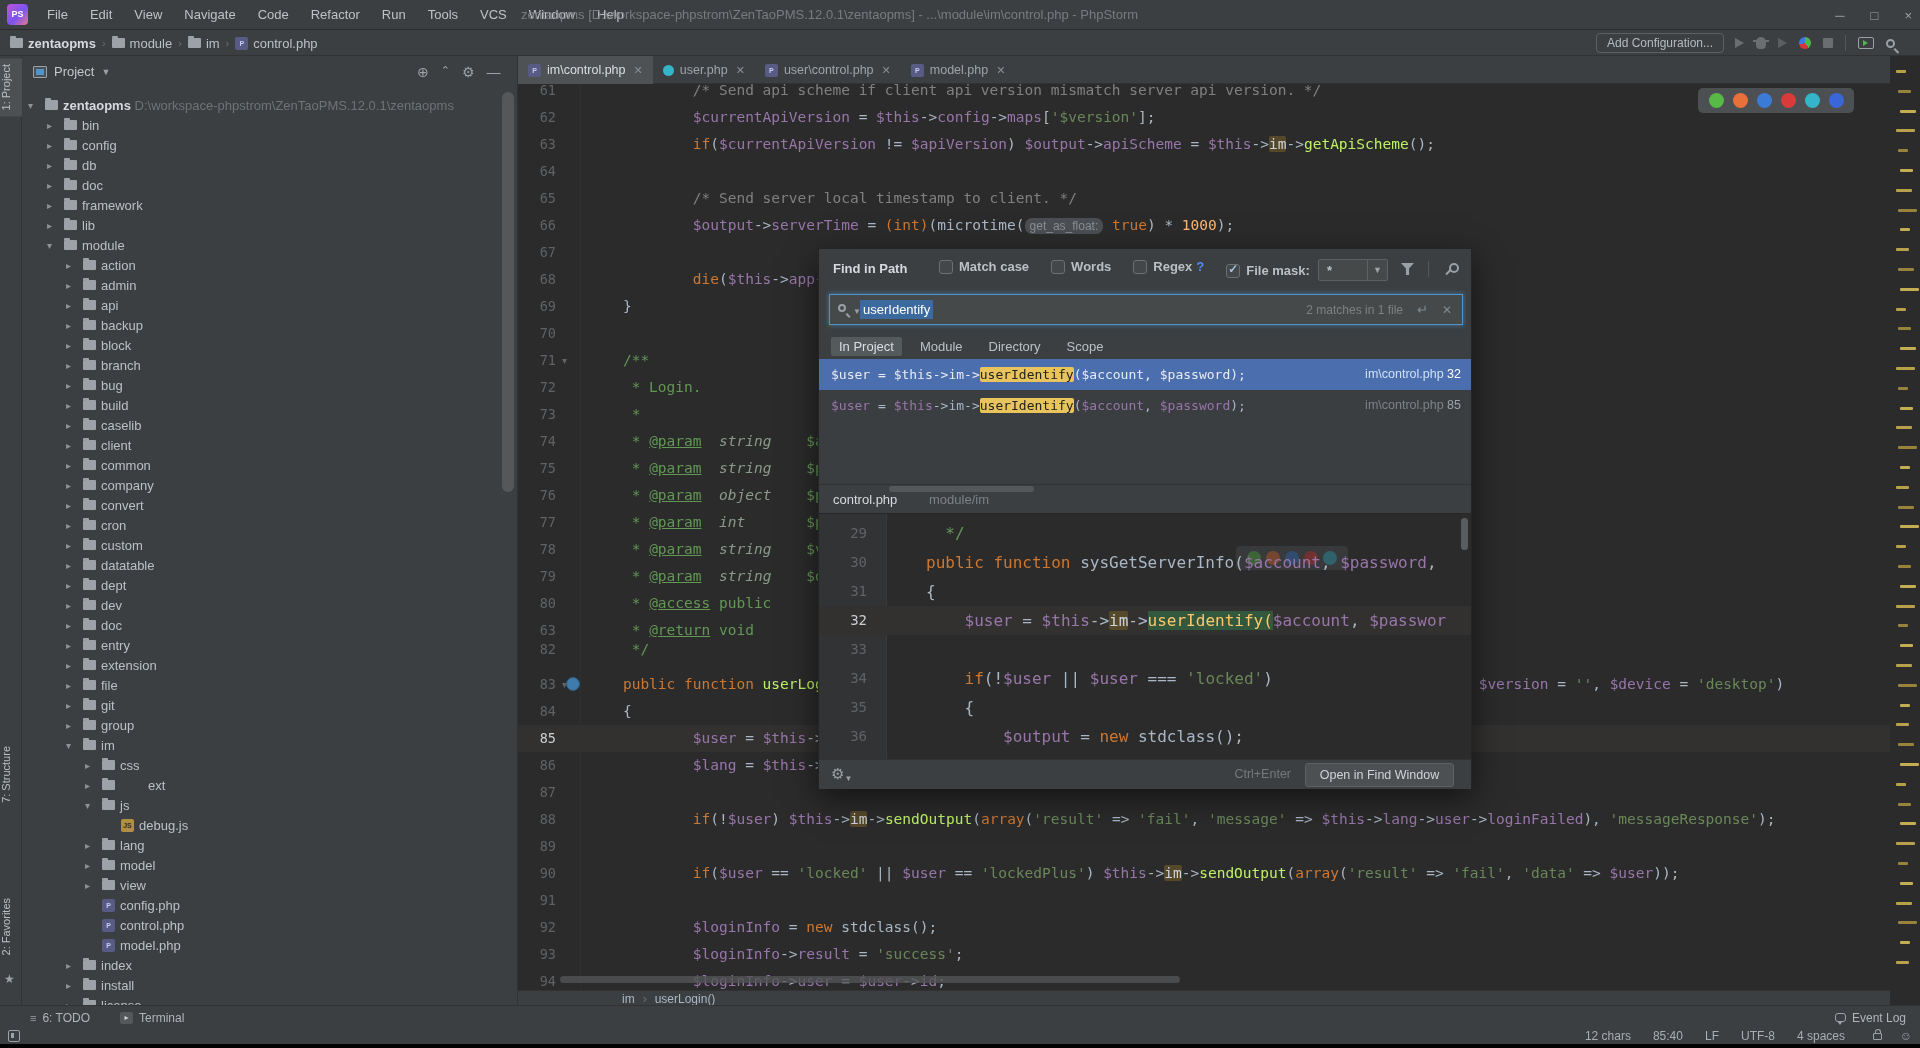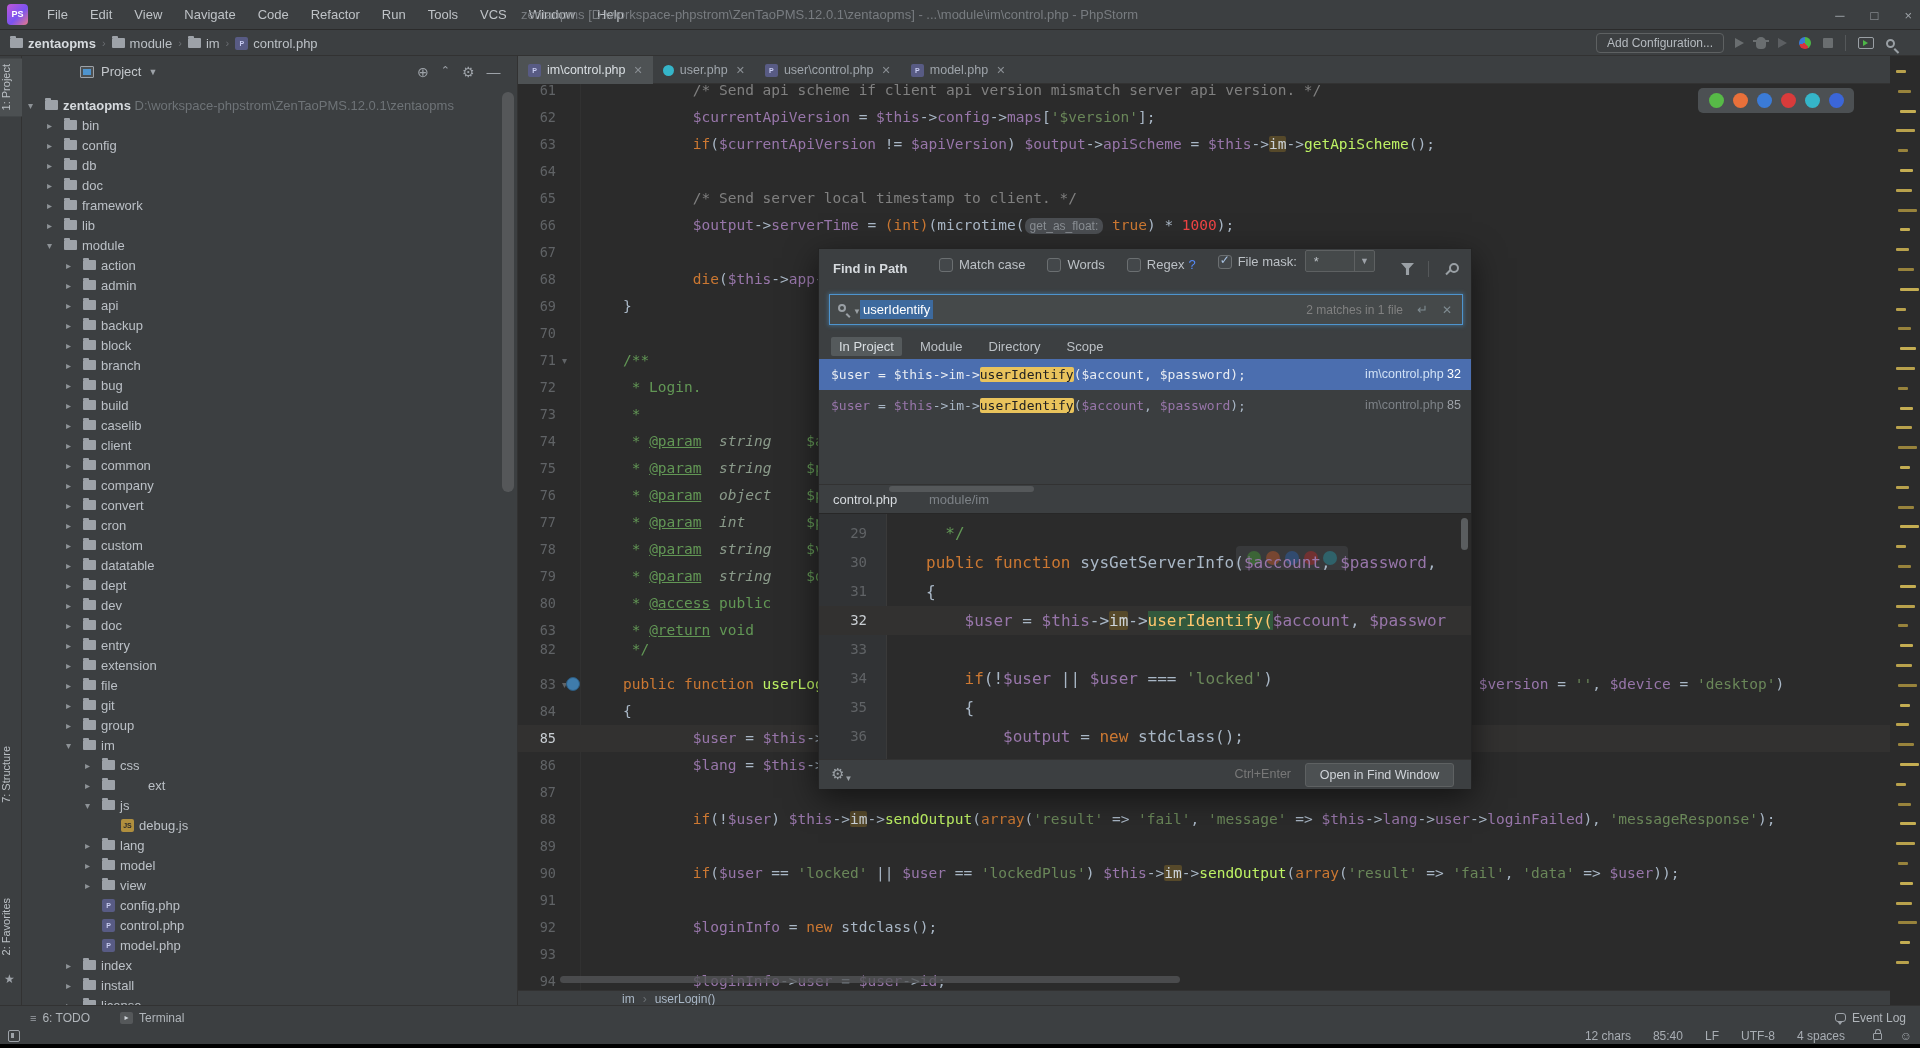--- a/index.html
+++ b/index.html
@@ -53,21 +53,21 @@
   .left-strip { position:absolute; left:0; top:56px; width:22px; height:949px; background:#3c3f41; border-right:1px solid #323232; }
   .vlabel { position:absolute; left:0; width:22px; color:#bbc0c5; font-size:11px;
             writing-mode:vertical-rl; transform:rotate(180deg); text-align:center; }
   .vlabel.active { background:#4c5052; padding:6px 0; }
   .star { position:absolute; left:4px; color:#9da2a8; font-size:12px; }
 
   
   .project-panel { position:absolute; left:22px; top:56px; width:496px; height:949px; background:#3c3f41;
                    border-right:1px solid #323232; overflow:hidden; }
   .pp-header { position:absolute; left:0; top:0; width:100%; height:34px; }
-  .pp-title { position:absolute; left:11px; top:8px; display:flex; gap:7px; align-items:center; font-size:13px; color:#c3c7cb;margin-left:47px; }
+  .pp-title { position:absolute; left:11px; top:8px; display:flex; gap:7px; align-items:center; font-size:13px; color:#c3c7cb; }
   .icon-project { width:14px; height:12px; background:#4c5052; border:1px solid #9da2a8; border-radius:1px; position:relative; }
   .icon-project:before { content:""; position:absolute; inset:2px; background:#4e94ce; }
   .pp-caret { color:#9da2a8; font-size:9px; }
   .pp-icons { position:absolute; top:8px; display:flex; gap:12px; color:#9da2a8; font-size:14px; }
   .tree { position:absolute; left:0; top:34px; width:100%; height:915px; font-size:13px; }
   .tree-row { position:absolute; height:20px; line-height:20px; width:100%; white-space:nowrap; }
   .tr-arrow { position:absolute; color:#8d9296; font-size:10px; top:0; }
   .tr-icon { position:absolute; top:4px; }
   .tr-label { position:absolute; top:0; color:#bbc0c6; }
   .tr-label.root { font-weight:bold; color:#d6dade; }
@@ -92,21 +92,21 @@
   .gutter-sep { position:absolute; left:62px; top:0; width:1px; height:100%; background:#313131; }
   .gutter-circle { position:absolute; left:48px; width:14px; height:14px; border-radius:50%;
                    background:#3f7cac; border:1px solid #2c5b80; }
   .fold-mark { position:absolute; left:44px; color:#606366; font-size:10px; }
 
   
   .tk-c { color:#808080; } .tk-d { color:#629755; }
   .tk-dt { color:#629755; text-decoration:underline; }
   .tk-di { color:#8a9a8a; font-style:italic; }
   .tk-k { color:#cc7832; } .tk-v { color:#9876aa; } .tk-s { color:#6a8759; }
-  .tk-n { color:#ef4444; } .tk-t { color:#a9b7c6; } .tk-m { color:#bef264; }
+  .tk-n { color:#fdba74; } .tk-t { color:#a9b7c6; } .tk-m { color:#bef264; }
   .tk-imh { background:#56492a; color:#ccd3da; border-radius:2px; }
   .tk-mh { background:#32593d; color:#ffc66d; }
   .tk-hint { background:#4b4e52; color:#8a8f94; border-radius:7px; padding:1px 5px; font-size:12px;
              font-family:"Liberation Sans",sans-serif; }
   .tk-hl { background:#e9c35c; color:#222222; border-radius:2px; }
 
   .hscroll { position:absolute; left:42px; top:920px; width:620px; height:7px; background:#525456; border-radius:4px; opacity:.8; }
   .ed-breadcrumb { position:absolute; left:0; top:934px; width:100%; height:17px; background:#3c3f41;
                    border-top:1px solid #323232; font-size:12px; color:#a9b7c6; }
   .ed-breadcrumb .inner { position:absolute; left:104px; top:0; line-height:16px; display:flex; gap:8px; }
@@ -117,21 +117,21 @@
   .bi { width:15px; height:15px; border-radius:50%; }
 
   
   .stripe { position:absolute; left:1890px; top:56px; width:30px; height:949px; background:#2b2b2b; }
   .tick { position:absolute; height:3px; border-radius:1px; }
 
   
   .dialog { position:absolute; left:818px; top:248px; width:654px; height:540px; background:#3c3f41;
             border:1px solid #242424; box-shadow:0 10px 30px rgba(0,0,0,.55); }
   .dlg-title { position:absolute; left:14px; top:12px; font-size:13px; font-weight:bold; color:#d6dade; }
-  .dlg-checks { position:absolute; left:120px; top:1px; display:flex; gap:22px; align-items:flex-end; font-size:13px; color:#bbc0c5; }
+  .dlg-checks { position:absolute; left:120px; top:10px; display:flex; gap:22px; align-items:flex-start; font-size:13px; color:#bbc0c5;font-weight:bold; }
   .cb { display:inline-block; width:14px; height:14px; border:1px solid #6b6f71; border-radius:3px; background:#43474a;
         vertical-align:-3px; margin-right:6px; position:relative; }
   .cb.checked:before { content:"✓"; position:absolute; left:1px; top:-3px; color:#a7c1e0; font-size:12px; }
   .help-q { color:#548af7; margin-left:4px; }
   .mask-dd { display:inline-flex; width:70px; height:22px; background:#45494a; border:1px solid #5e6162; border-radius:2px;
              align-items:center; font-size:13px; color:#bbc0c5; position:relative; padding-left:8px; margin-left:8px; }
   .mask-dd .dda { position:absolute; right:0; top:0; width:20px; height:100%; border-left:1px solid #5e6162;
                   color:#9da2a8; font-size:9px; text-align:center; line-height:20px; }
   .dlg-right-icons { position:absolute; right:14px; top:12px; display:flex; gap:14px; align-items:center; }
   .icon-funnel { width:13px; height:12px; background:#9aa0a5; clip-path:polygon(0 0,100% 0,62% 45%,62% 100%,38% 100%,38% 45%); }
@@ -678,20 +678,21 @@
         <div class="eline" style="top: 803px;">
           <span class="lnum">91</span>
           <span class="lcode"><span></span></span>
         </div>
         <div class="eline" style="top: 830px;">
           <span class="lnum">92</span>
           <span class="lcode"><span>            </span><span class="tk-v">$loginInfo</span><span class="tk-t"> = </span><span class="tk-k">new</span><span class="tk-t"> stdclass();</span></span>
         </div>
         <div class="eline" style="top: 857px;">
           <span class="lnum">93</span>
+          <span class="lcode"><span>            </span><span class="tk-v">$loginInfo</span><span class="tk-t">-&gt;</span><span class="tk-v">result</span><span class="tk-t"> = </span><span class="tk-s">'success'</span><span class="tk-t">;</span></span>
         </div>
         <div class="eline" style="top: 884px;">
           <span class="lnum">94</span>
           <span class="lcode"><span>            </span><span class="tk-v">$loginInfo</span><span class="tk-t">-&gt;</span><span class="tk-v">user</span><span class="tk-t"> = </span><span class="tk-v">$user</span><span class="tk-t">-&gt;</span><span class="tk-v">id</span><span class="tk-t">;</span></span>
         </div>
       </div>
     <div class="hscroll"></div>
     <div class="ed-breadcrumb">
       <div class="inner" id="edcrumb">
           <span>im</span>

